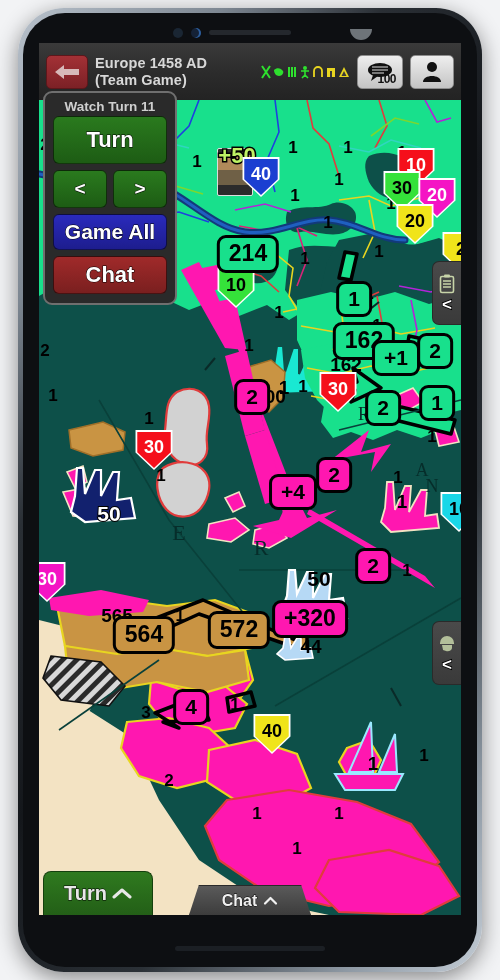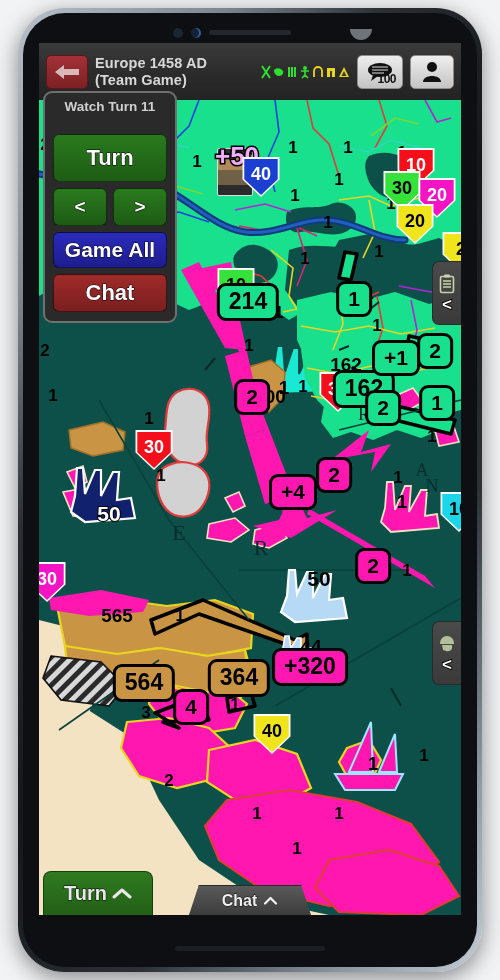--- a/index.html
+++ b/index.html
@@ -115,44 +115,44 @@
   
   .orderbox {
     position: absolute; transform: translate(-50%,-50%);
     background: #13e58e; border: 3.5px solid #000; border-radius: 9px;
     font-size: 21px; font-weight: bold; color: #000; line-height: 1;
     padding: 4px 9px 5px; white-space: nowrap;
   }
   .orderbox.green { background: #18e08c; }
   .orderbox.pink  { background: #ff17b0; color: #000; }
   .orderbox.tan   { background: #c99443; }
-  .orderbox.big   { font-size: 23px; margin-top: 48px; }
+  .orderbox.big   { font-size: 23px; }
 
   
   #card-thumb {
     position: absolute; transform: translate(-50%,-50%);
     width: 36px; height: 48px; border: 1.5px solid #dcdcdc; border-radius: 2px;
     background: linear-gradient(180deg,#2b2b2b 0 14%, #b08a5a 14% 46%, #6f6046 46% 78%, #2b2b2b 78% 100%);
     overflow: hidden;
   }
   #card-plus {
     position: absolute; transform: translate(-50%,-50%);
-    font-size: 26px; font-weight: bold; color: #f0abfc;
+    font-size: 22px; font-weight: bold; color: #bef264;
     -webkit-text-stroke: 3px #000; paint-order: stroke fill;
   }
 
   
   #watch-panel {
     position: absolute; left: 4px; top: 48px; width: 134px;
     background: #2a2a2a; border: 2px solid #6f6f6f; border-radius: 9px;
     padding: 5px 8px 9px; z-index: 40;
   }
   #watch-panel-title {
     color: #cfcfcf; font-size: 13.5px; font-weight: bold;
-    text-align: center; padding: 1px 0 20px;
+    text-align: center; padding: 1px 0 2px;
   }
   .pbtn {
     display: flex; align-items: center; justify-content: center;
     border-radius: 6px; font-weight: bold; color: #fff;
     -webkit-text-stroke: .9px #000; paint-order: stroke fill;
     border: 1px solid rgba(0,0,0,.55); margin-bottom: 6px;
   }
   .pbtn.green { background: linear-gradient(180deg,#2a7a1e,#1d5c14); }
   .pbtn.blue  { background: linear-gradient(180deg,#2a2abc,#1d1d8e); }
   .pbtn.red   { background: linear-gradient(180deg,#a02a2a,#7a1f1f); }
@@ -535,21 +535,21 @@
         <div class="orderbox green" style="left:357px;top:258px">+1</div>
         <div class="orderbox green" style="left:315px;top:199px">1</div>
         <div class="orderbox green" style="left:396px;top:251px">2</div>
         <div class="orderbox green" style="left:344px;top:308px">2</div>
         <div class="orderbox green" style="left:398px;top:303px">1</div>
         <div class="orderbox pink" style="left:213px;top:297px">2</div>
         <div class="orderbox pink" style="left:295px;top:375px">2</div>
         <div class="orderbox pink" style="left:254px;top:392px">+4</div>
         <div class="orderbox pink" style="left:334px;top:466px">2</div>
         <div class="orderbox tan big" style="left:105px;top:535px">564</div>
-        <div class="orderbox tan big" style="left:200px;top:530px">364</div>
+        <div class="orderbox tan big" style="left:200px;top:530px">572</div>
         <div class="orderbox pink big" style="left:271px;top:519px">+320</div>
         <div class="orderbox pink" style="left:152px;top:607px">4</div>
       </div>
 
       <div id="topbar">
         <div id="back-button">
           <svg viewBox="0 0 26 16">
             <path d="M10,1 L10,5 L25,5 L25,11 L10,11 L10,15 L1,8 Z" fill="#d7b9b9"></path>
           </svg>
         </div>

